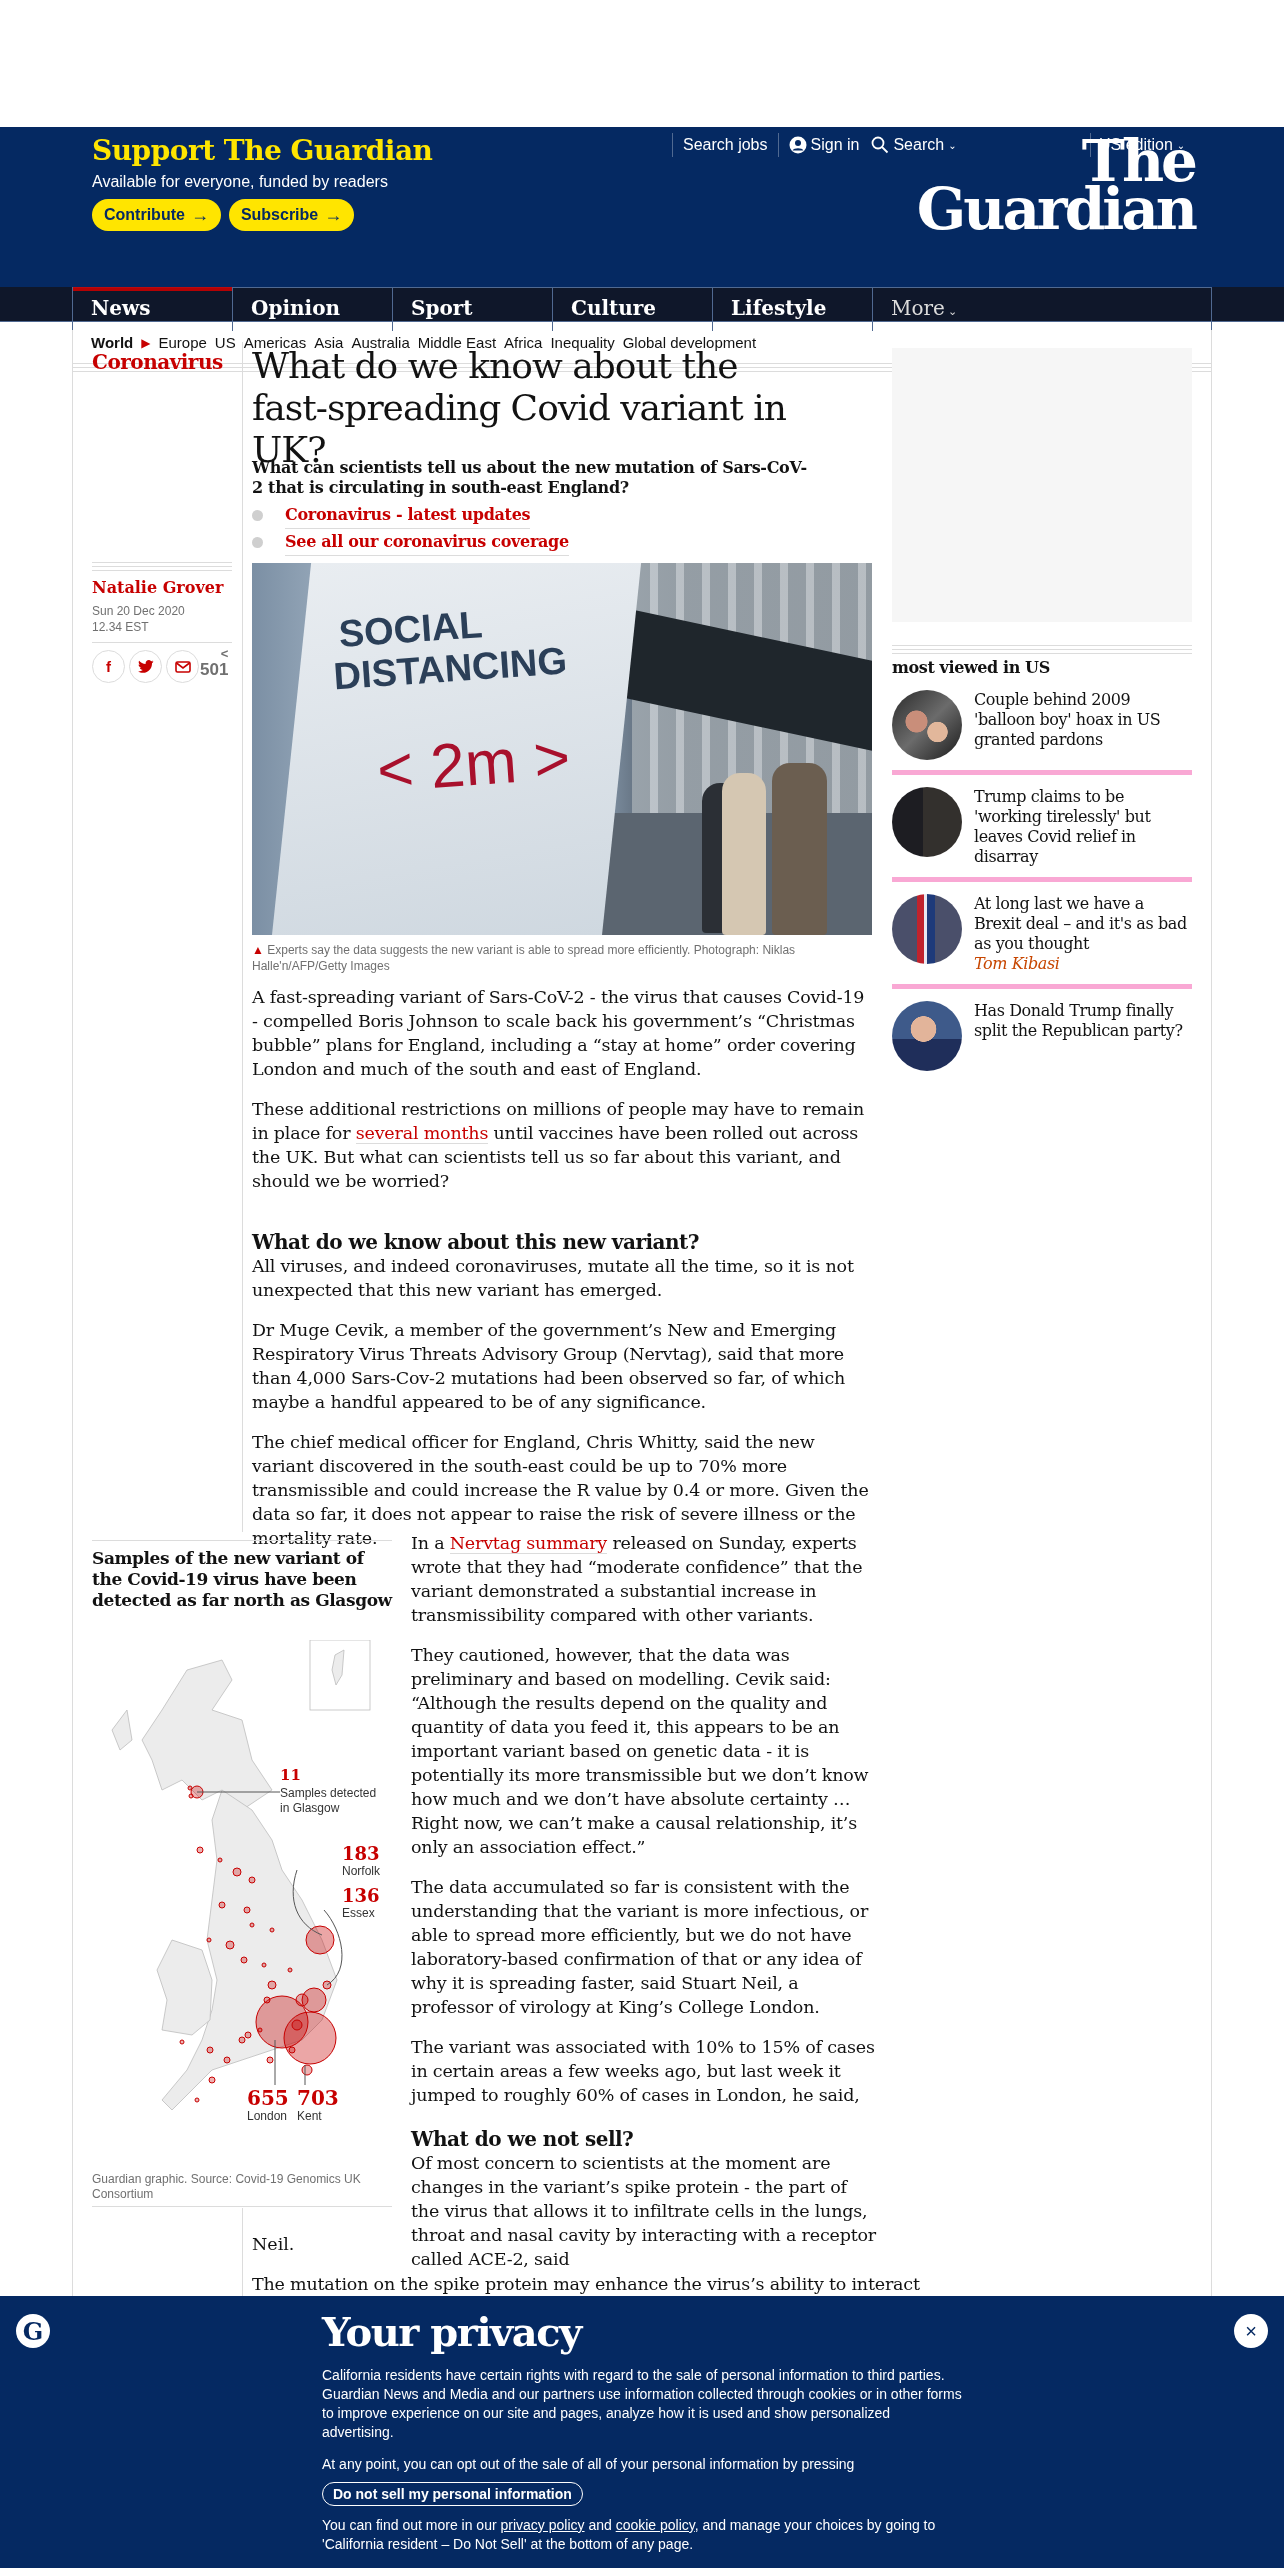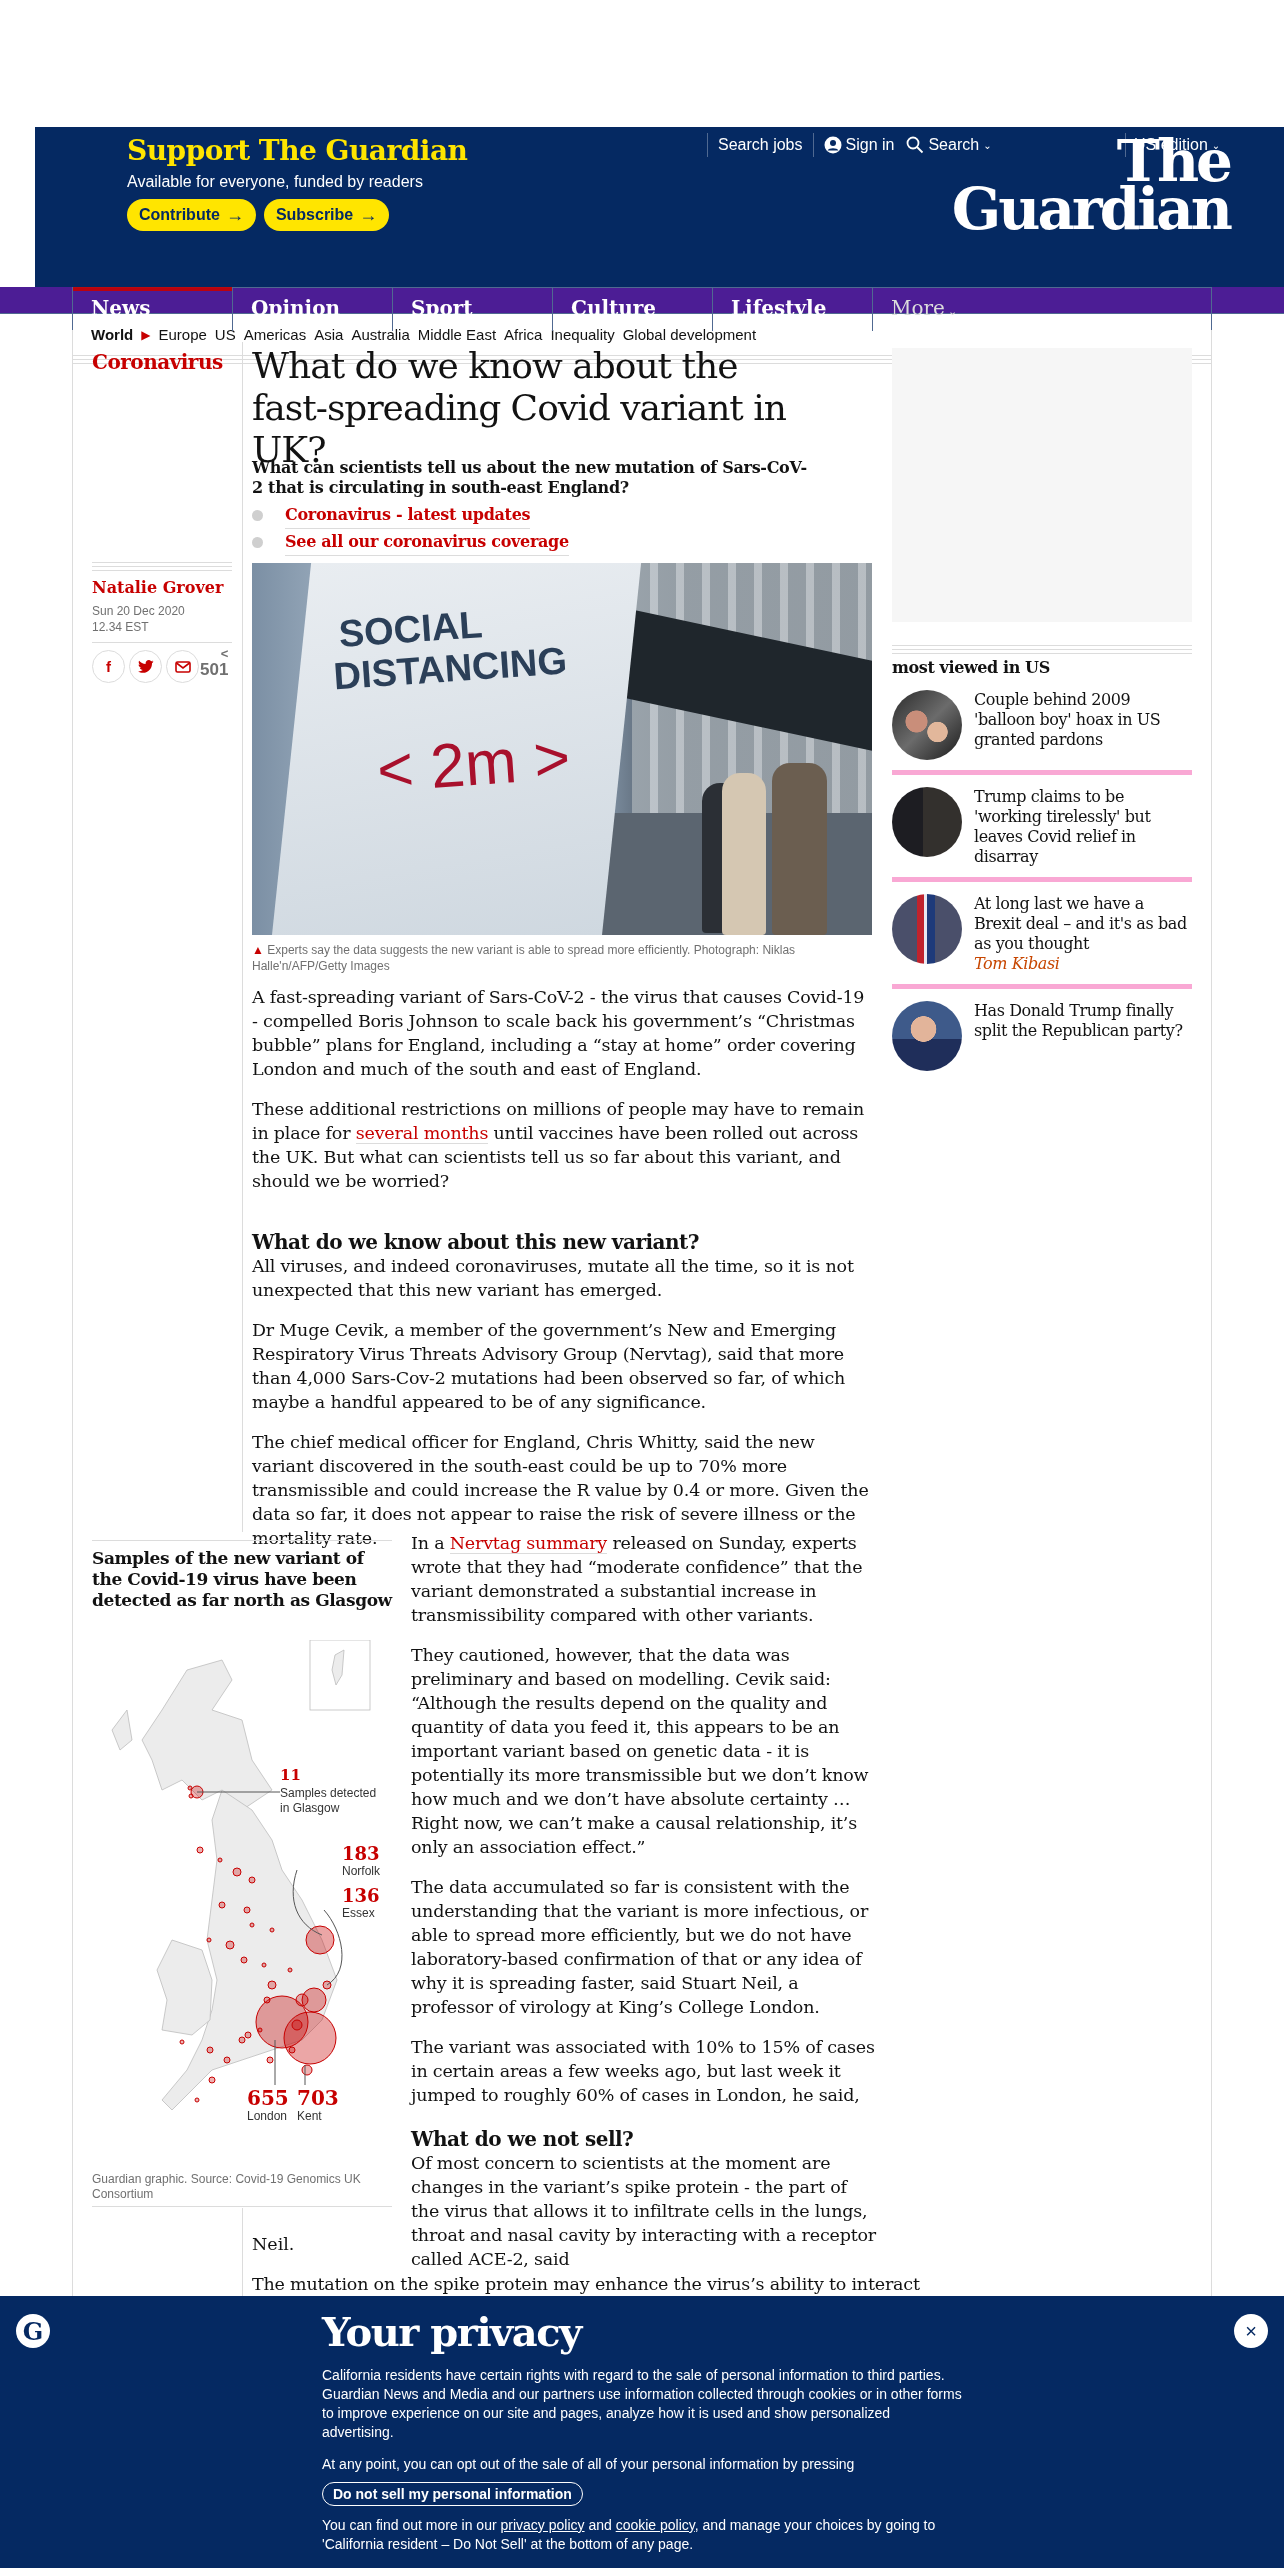--- a/index.html
+++ b/index.html
@@ -2,36 +2,36 @@
 <html><head>
 <meta charset="utf-8">
 <style>
   * { box-sizing: border-box; margin: 0; padding: 0; }
   html, body { width: 1284px; height: 2568px; overflow: hidden; background: #fff; }
   body { font-family: "DejaVu Serif", serif; color: #121212; position: relative; }
 
   .topad { height: 127px; background: #fff; }
 
   
-  .header { background: #052962; height: 160px; position: relative; margin-left: 35px; }
+  .header { background: #052962; height: 160px; position: relative; }
   .support-title { position: absolute; left: 92px; top: 7px; font-family: "DejaVu Serif", serif; font-weight: bold; color: #ffe500; font-size: 28px; letter-spacing: -0.5px; }
   .support-sub { position: absolute; left: 92px; top: 46px; color: #fff; font-family: "Liberation Sans", sans-serif; font-size: 16px; }
   .support-btns { position: absolute; left: 92px; top: 72px; display: flex; gap: 8px; }
   .pill-btn { background: #ffe500; color: #052962; border-radius: 16px; height: 32px; padding: 0 12px; font-family: "Liberation Sans", sans-serif; font-weight: bold; font-size: 16px; display: flex; align-items: center; gap: 6px; }
   .pill-btn .arrow { font-size: 18px; font-weight: normal; }
 
   .top-links { position: absolute; top: 6px; left: 662px; display: flex; align-items: center; color: #fff; font-family: "Liberation Sans", sans-serif; font-size: 16px; }
   .top-links .sep { width: 1px; height: 24px; background: #506991; margin: 0 10px; }
   .top-links .lnk { display: flex; align-items: center; gap: 4px; }
   .edition { position: absolute; left: 1090px; top: 6px; color: #fff; font-family: "Liberation Sans", sans-serif; font-size: 16px; display: flex; align-items: center; }
   .edition .sep { width: 1px; height: 24px; background: #506991; margin-right: 8px; }
   .logo { position: absolute; left: 895px; top: 10px; color: #fff; font-family: "DejaVu Serif", serif; font-weight: bold; font-size: 58px; line-height: 48px; letter-spacing: -3px; text-align: right; width: 300px; }
   .logo span { display: block; }
 
-  .nav { background: #4c1d95; height: 27px; border-bottom: 1px solid #506991; position: relative; }
+  .nav { background: #0f172a; height: 35px; border-bottom: 1px solid #506991; position: relative; }
   .nav-inner { position: absolute; left: 72px; top: 0; right: 72px; height: 43px; display: flex; border-left: 1px solid #506991; border-right: 1px solid #506991; border-top: 1px solid #506991; }
   .nav-item { width: 160px; height: 43px; border-right: 1px solid #506991; padding: 8px 0 0 18px; color: #fff; font-family: "DejaVu Serif", serif; font-weight: bold; font-size: 20px; position: relative; }
   .nav-item.active::before { content: ""; position: absolute; left: 0; right: 0; top: -1px; height: 4px; background: #c70000; opacity: .9; }
   .nav-item.more { font-weight: normal; border-right: none; color: #dcdcdc; }
 
   .subnav { height: 42px; border-bottom: 1px solid #dcdcdc; margin: 0 72px; border-left: 1px solid #dcdcdc; border-right: 1px solid #dcdcdc; display: flex; align-items: center; padding-left: 18px; font-family: "Liberation Sans", sans-serif; font-size: 15px; gap: 8px; }
   .subnav .world { font-weight: bold; }
   .subnav .tri { color: #c70000; font-size: 12px; }
 
   .rule-band { margin: 0 72px; height: 12px; border-left: 1px solid #dcdcdc; border-right: 1px solid #dcdcdc; }

